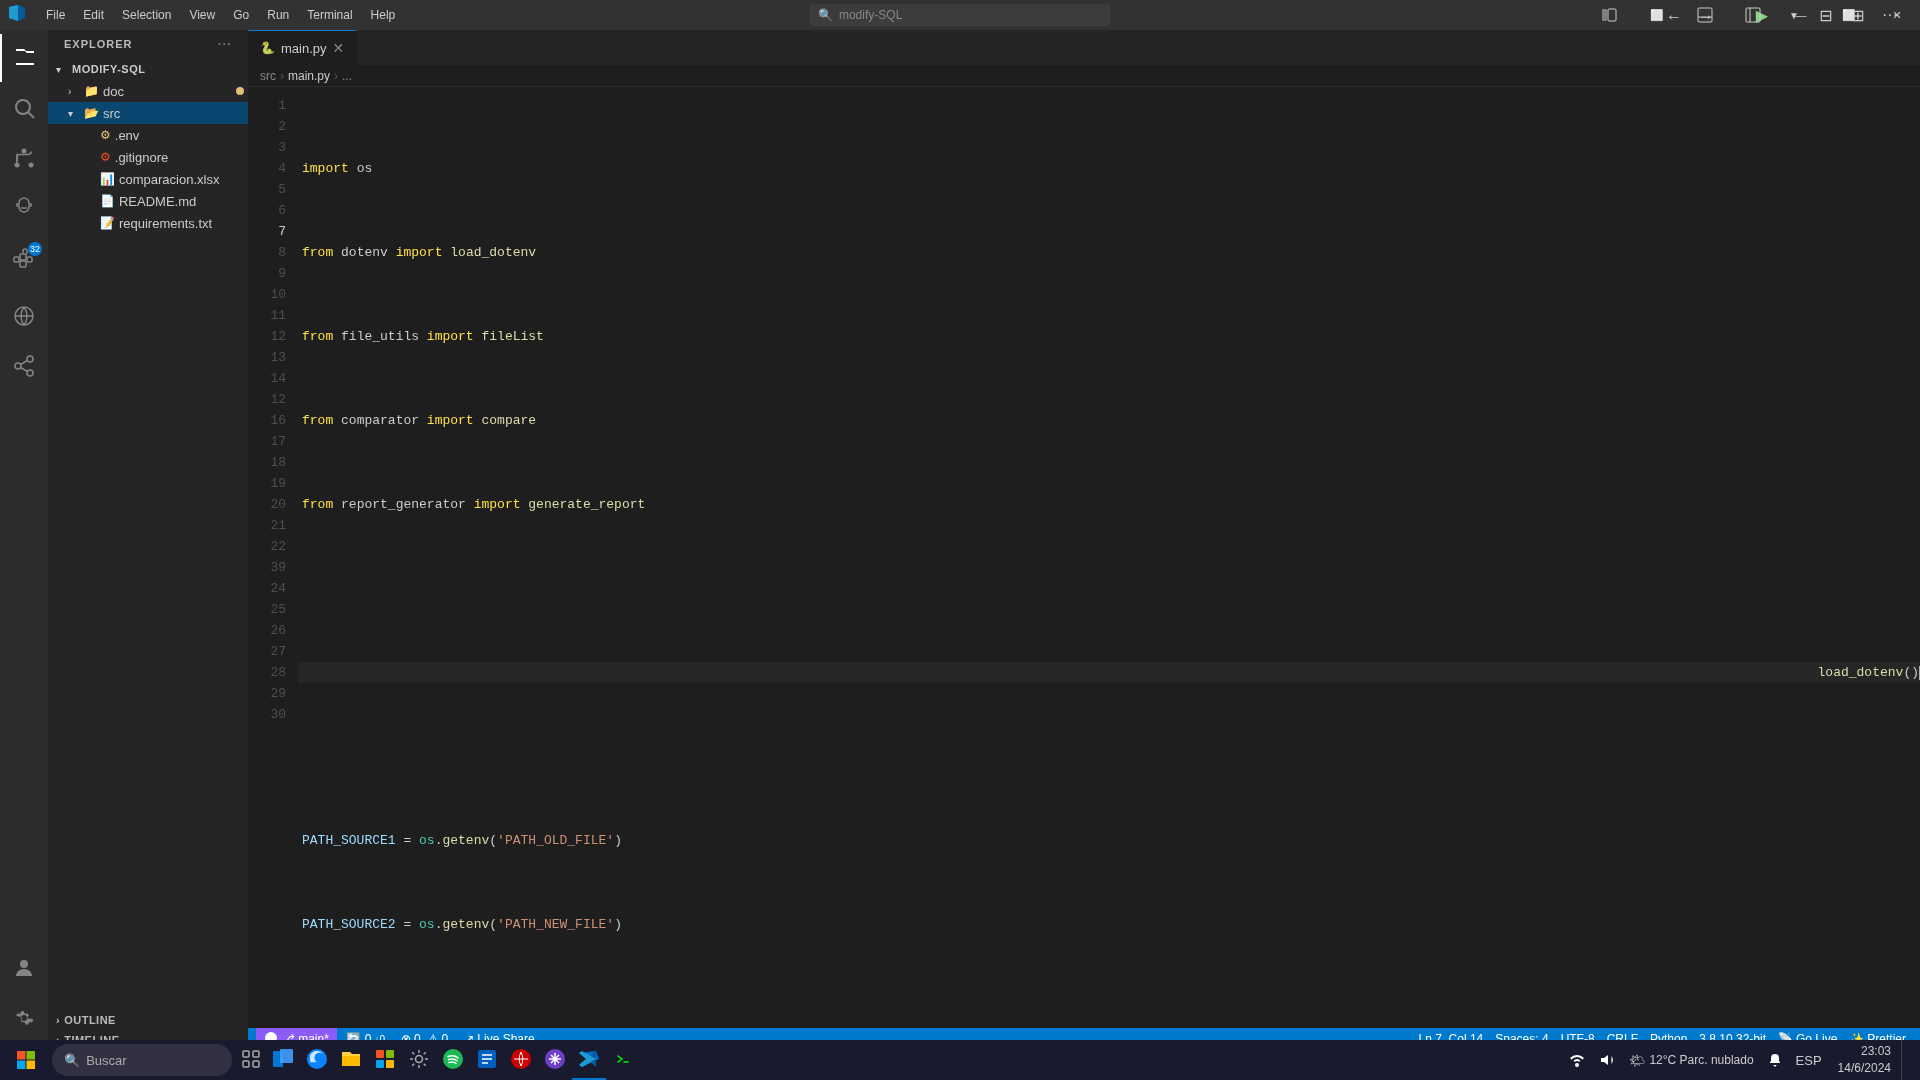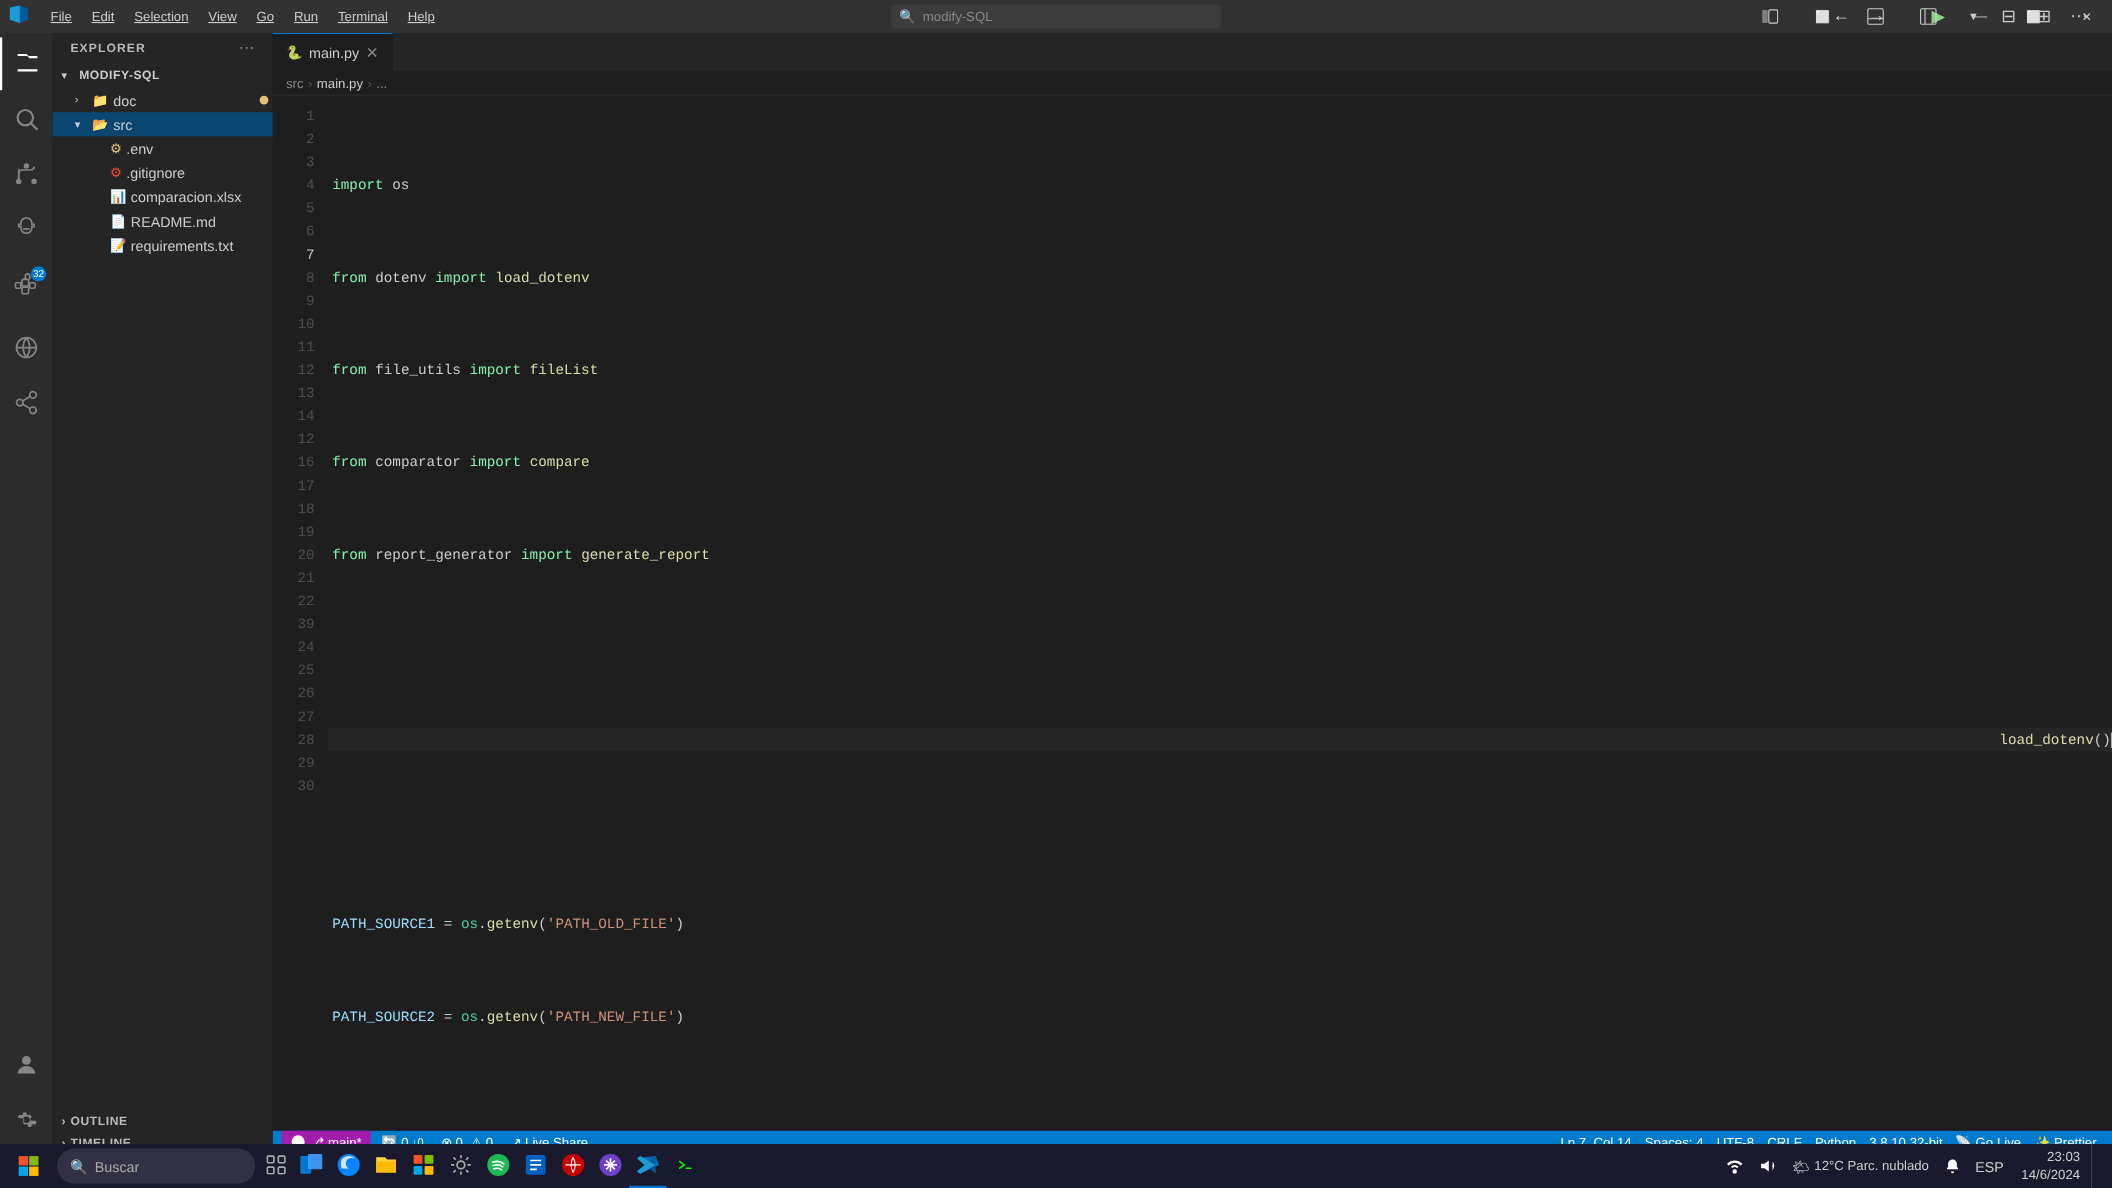--- a/index.html
+++ b/index.html
@@ -25,21 +25,20 @@
     }
     #titlebar .menu-items {
       display: flex;
       gap: 2px;
       font-size: 12px;
     }
     #titlebar .menu-item {
       padding: 2px 8px;
       cursor: pointer;
       border-radius: 3px;
-      text-decoration: underline;
     }
     #titlebar .search-bar {
       position: absolute;
       left: 50%;
       transform: translateX(-50%);
       width: 300px;
       height: 22px;
       background: #3c3c3c;
       border-radius: 4px;
       display: flex;
@@ -256,21 +255,21 @@
       font-size: 13px;
     }
     #code-content .code-line {
       height: 21px;
       padding-left: 4px;
     }
     #code-content .code-line.highlighted {
       background: rgba(255,255,255,0.04);
       text-align: right;
     }
-    .kw2 { color: #86efac; }
+    .kw2 { color: #fde047; }
     .fn { color: #dcdcaa; }
     .str { color: #ce9178; }
     .var { color: #9cdcfe; }
     .builtin { color: #4ec9b0; }
     .method { color: #dcdcaa; }
     .plain { color: #cccccc; }
 
     
     #status-bar {
       height: 22px;
@@ -711,21 +710,21 @@
         
         
         
         
         
       </div>
     </div>
 
     <div id="status-bar">
 
-      <div class="status-item" style="background:#a21caf;padding:0 8px;text-align:right;">
+      <div class="status-item" style="background:#8b5cf6;padding:0 8px;text-align:right;">
         <span>
           <svg width="14" height="14" viewBox="0 0 14 14" fill="white">
               <path d="M1 7a6 6 0 1 0 12 0A6 6 0 0 0 1 7zm5 0l3-3m-3 3l3 3"></path>
             </svg>
         </span>
         <span style="font-size:12px;">⎇ main*</span>
       </div>
       <div class="status-item">
         <span>🔄</span>
         <span>0</span>

